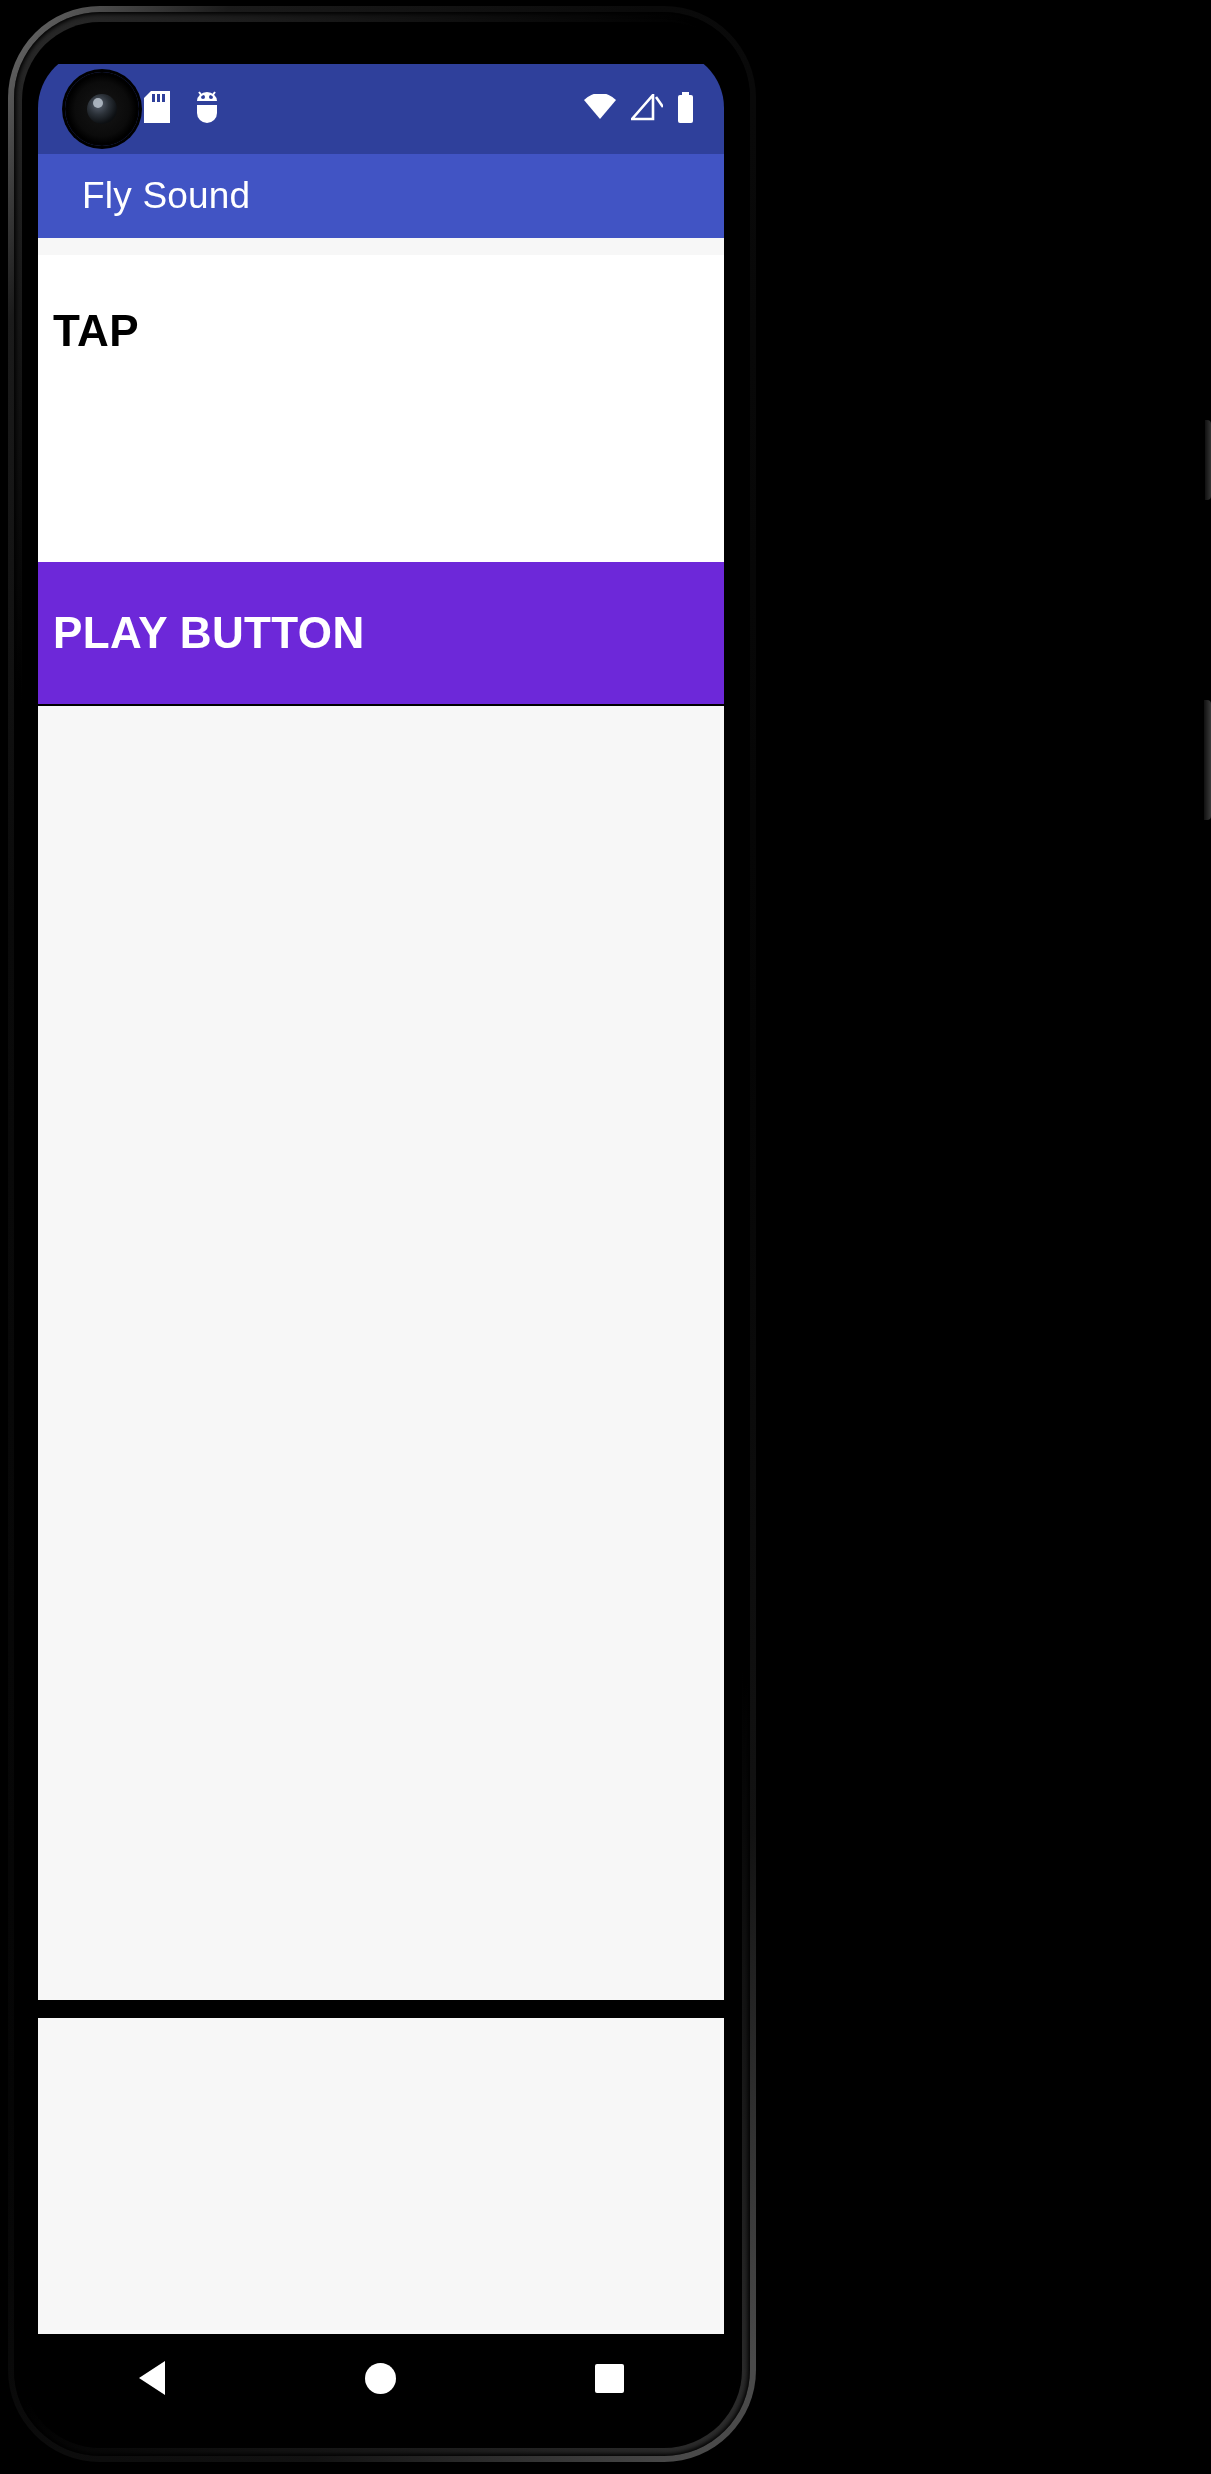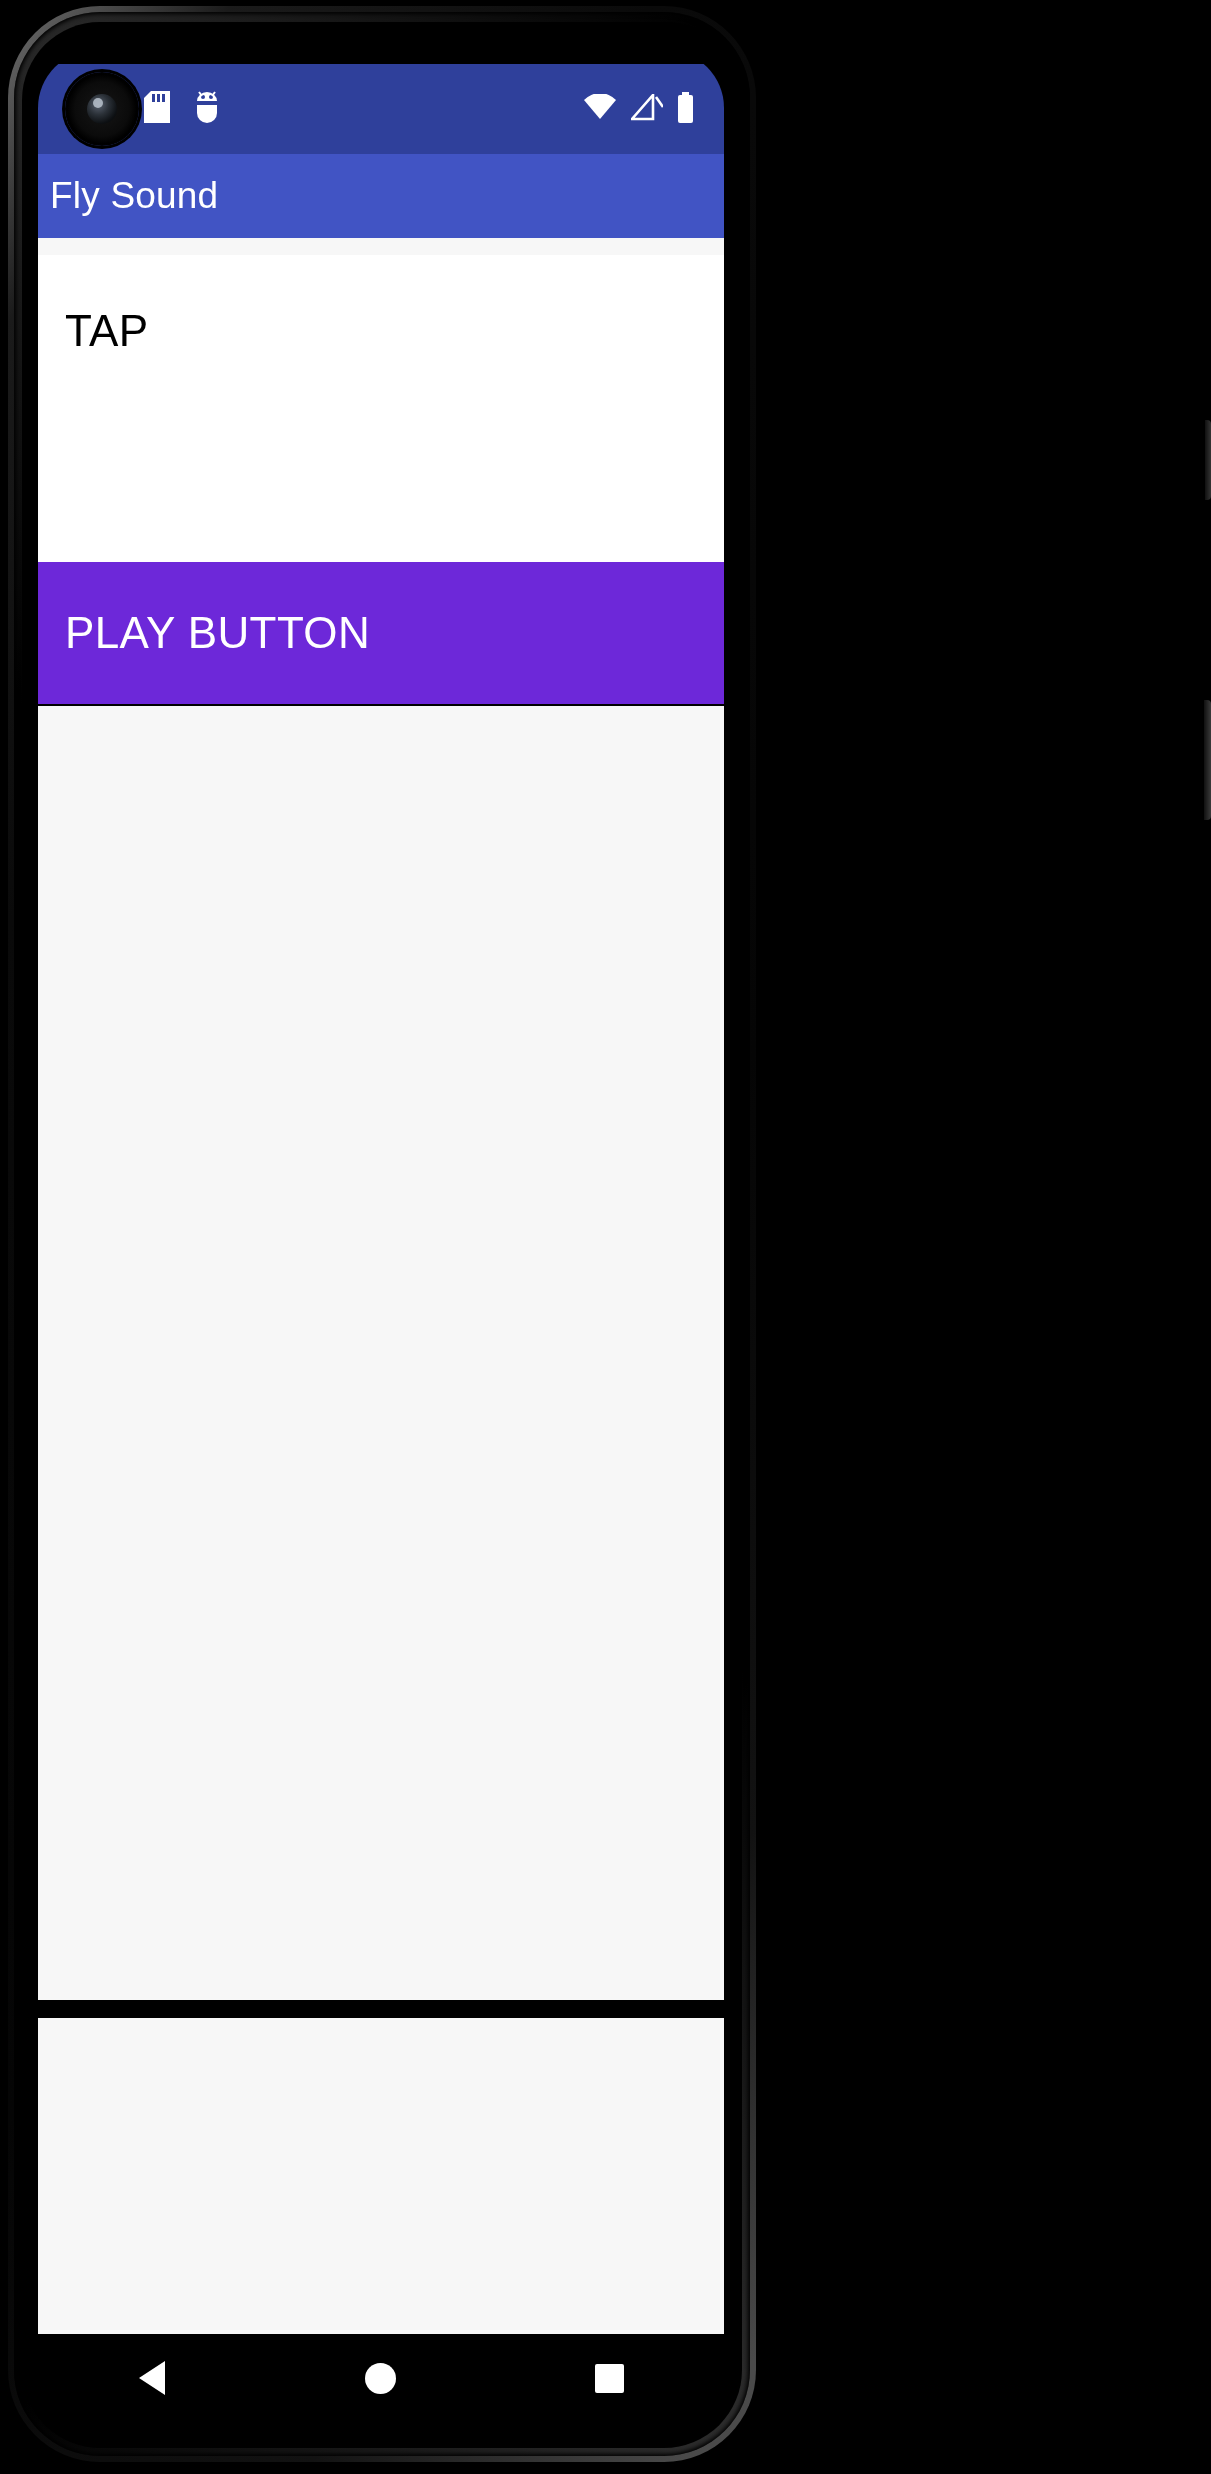--- a/index.html
+++ b/index.html
@@ -79,37 +79,37 @@
     position:absolute;left:28px;top:26px;width:10px;height:10px;border-radius:50%;
     background:#b9c2cc;opacity:.85;
   }
 
   
   #app-bar{
     position:absolute;left:0;top:104px;width:686px;height:84px;
     background:#4154c4;display:flex;align-items:center;
   }
   #app-bar-title{
-    margin-left:12px;color:#ffffff;font-size:37px;font-weight:400;
+    margin-left:44px;color:#ffffff;font-size:37px;font-weight:400;
     letter-spacing:.2px;
   }
 
   
   #content{
     position:absolute;left:0;top:188px;width:686px;height:2096px;
     background:#f7f7f7;overflow:hidden;
   }
   #white-panel{
     position:absolute;left:0;top:17px;width:686px;height:307px;background:#ffffff;
   }
   .btn-row{
     position:absolute;left:0;width:686px;display:flex;align-items:center;
   }
   .btn-label{
-    margin-left:27px;font-weight:normal;letter-spacing:.4px;
+    margin-left:15px;font-weight:bold;letter-spacing:.4px;
   }
   #btn-tap{top:17px;height:152px;}
   #btn-tap .btn-label{font-size:44px;color:#000;}
   #btn-tap-hold{top:169px;height:155px;}
   #btn-tap-hold .btn-label{font-size:44px;color:#000;}
   #btn-play{
     position:absolute;left:0;top:324px;width:686px;height:142px;
     background:#6d28d9;display:flex;align-items:center;
   }
   #btn-play .btn-label{font-size:44px;color:#ffffff;}

